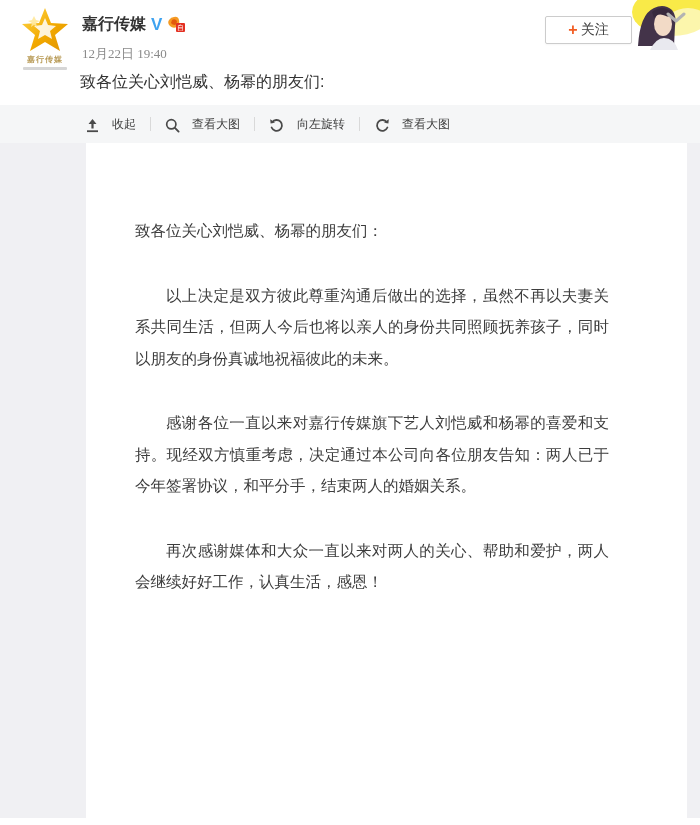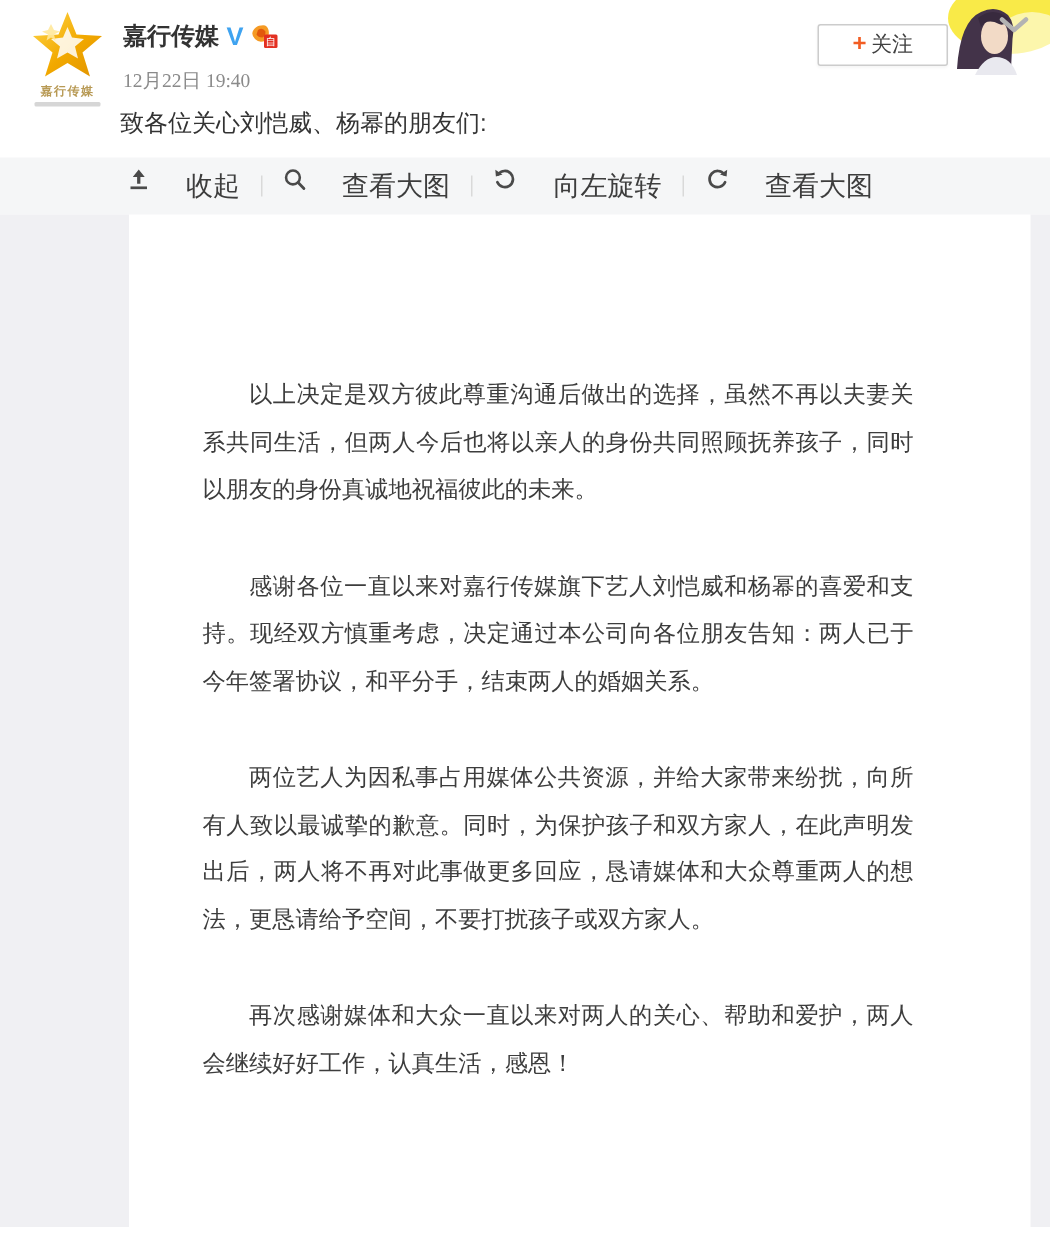--- a/index.html
+++ b/index.html
@@ -27,21 +27,21 @@
   }
   .follow-plus{color:#f25d23;font-size:16px;font-weight:700;line-height:1;}
   .corner-img{position:absolute;right:0;top:0;width:70px;height:50px;z-index:1;}
   .corner-chevron{position:absolute;left:666px;top:10px;z-index:2;}
   
   .toolbar{
     position:absolute;top:105px;left:0;width:700px;height:38px;
     background:#f5f6f7;display:flex;align-items:center;
     padding-left:85px;box-sizing:border-box;gap:14px;
   }
-  .tool-item{display:flex;align-items:flex-start;gap:24px;font-size:18px;color:#3d3d3d;cursor:pointer;}
+  .tool-item{display:flex;align-items:flex-end;gap:12px;font-size:12px;color:#3d3d3d;cursor:pointer;}
   .tool-divider{width:1px;height:14px;background:#d9d9d9;}
   .tool-item svg{display:block;}
   
   .viewer{position:absolute;top:143px;left:0;width:700px;height:675px;background:#f0f0f3;}
   .doc{
     position:absolute;left:86px;top:0;width:601px;height:675px;background:#ffffff;
     box-sizing:border-box;padding:72px 78px 0 49px;overflow:hidden;cursor:pointer;
   }
   .doc-title{
     font-size:15.5px;color:#3d3d3d;line-height:31.5px;margin:0;text-align:justify;
@@ -148,22 +148,22 @@
     <svg width="16" height="15" viewBox="0 0 16 15">
       <path d="M12.8 4.2 A5.4 5.4 0 1 0 13.4 9.5" fill="none" stroke="#4a4a4a" stroke-width="1.8" stroke-linecap="round"></path>
       <path d="M14.8 1.2 L14.4 5.6 L10.0 4.4 Z" fill="#4a4a4a"></path>
     </svg>
     <span>查看大图</span>
   </div>
 </div>
 
 <div class="viewer">
   <div class="doc">
+    <p class="doc-title">致各位关心刘恺威、杨幂的朋友们：</p>
     <div>
         <p class="doc-p">以上决定是双方彼此尊重沟通后做出的选择，虽然不再以夫妻关系共同生活，但两人今后也将以亲人的身份共同照顾抚养孩子，同时以朋友的身份真诚地祝福彼此的未来。</p>
         <p class="doc-p">感谢各位一直以来对嘉行传媒旗下艺人刘恺威和杨幂的喜爱和支持。现经双方慎重考虑，决定通过本公司向各位朋友告知：两人已于今年签署协议，和平分手，结束两人的婚姻关系。</p>
-        <p class="doc-p">两位艺人为因私事占用媒体公共资源，并给大家带来纷扰，向所有人致以最诚挚的歉意。同时，为保护孩子和双方家人，在此声明发出后，两人将不再对此事做更多回应，恳请媒体和大众尊重两人的想法，更恳请给予空间，不要打扰孩子或双方家人。</p>
         <p class="doc-p">再次感谢媒体和大众一直以来对两人的关心、帮助和爱护，两人会继续好好工作，认真生活，感恩！</p>
       </div>
   </div>
 </div>
 
 <div class="bottom-strip"></div>
 
 </body></html>

